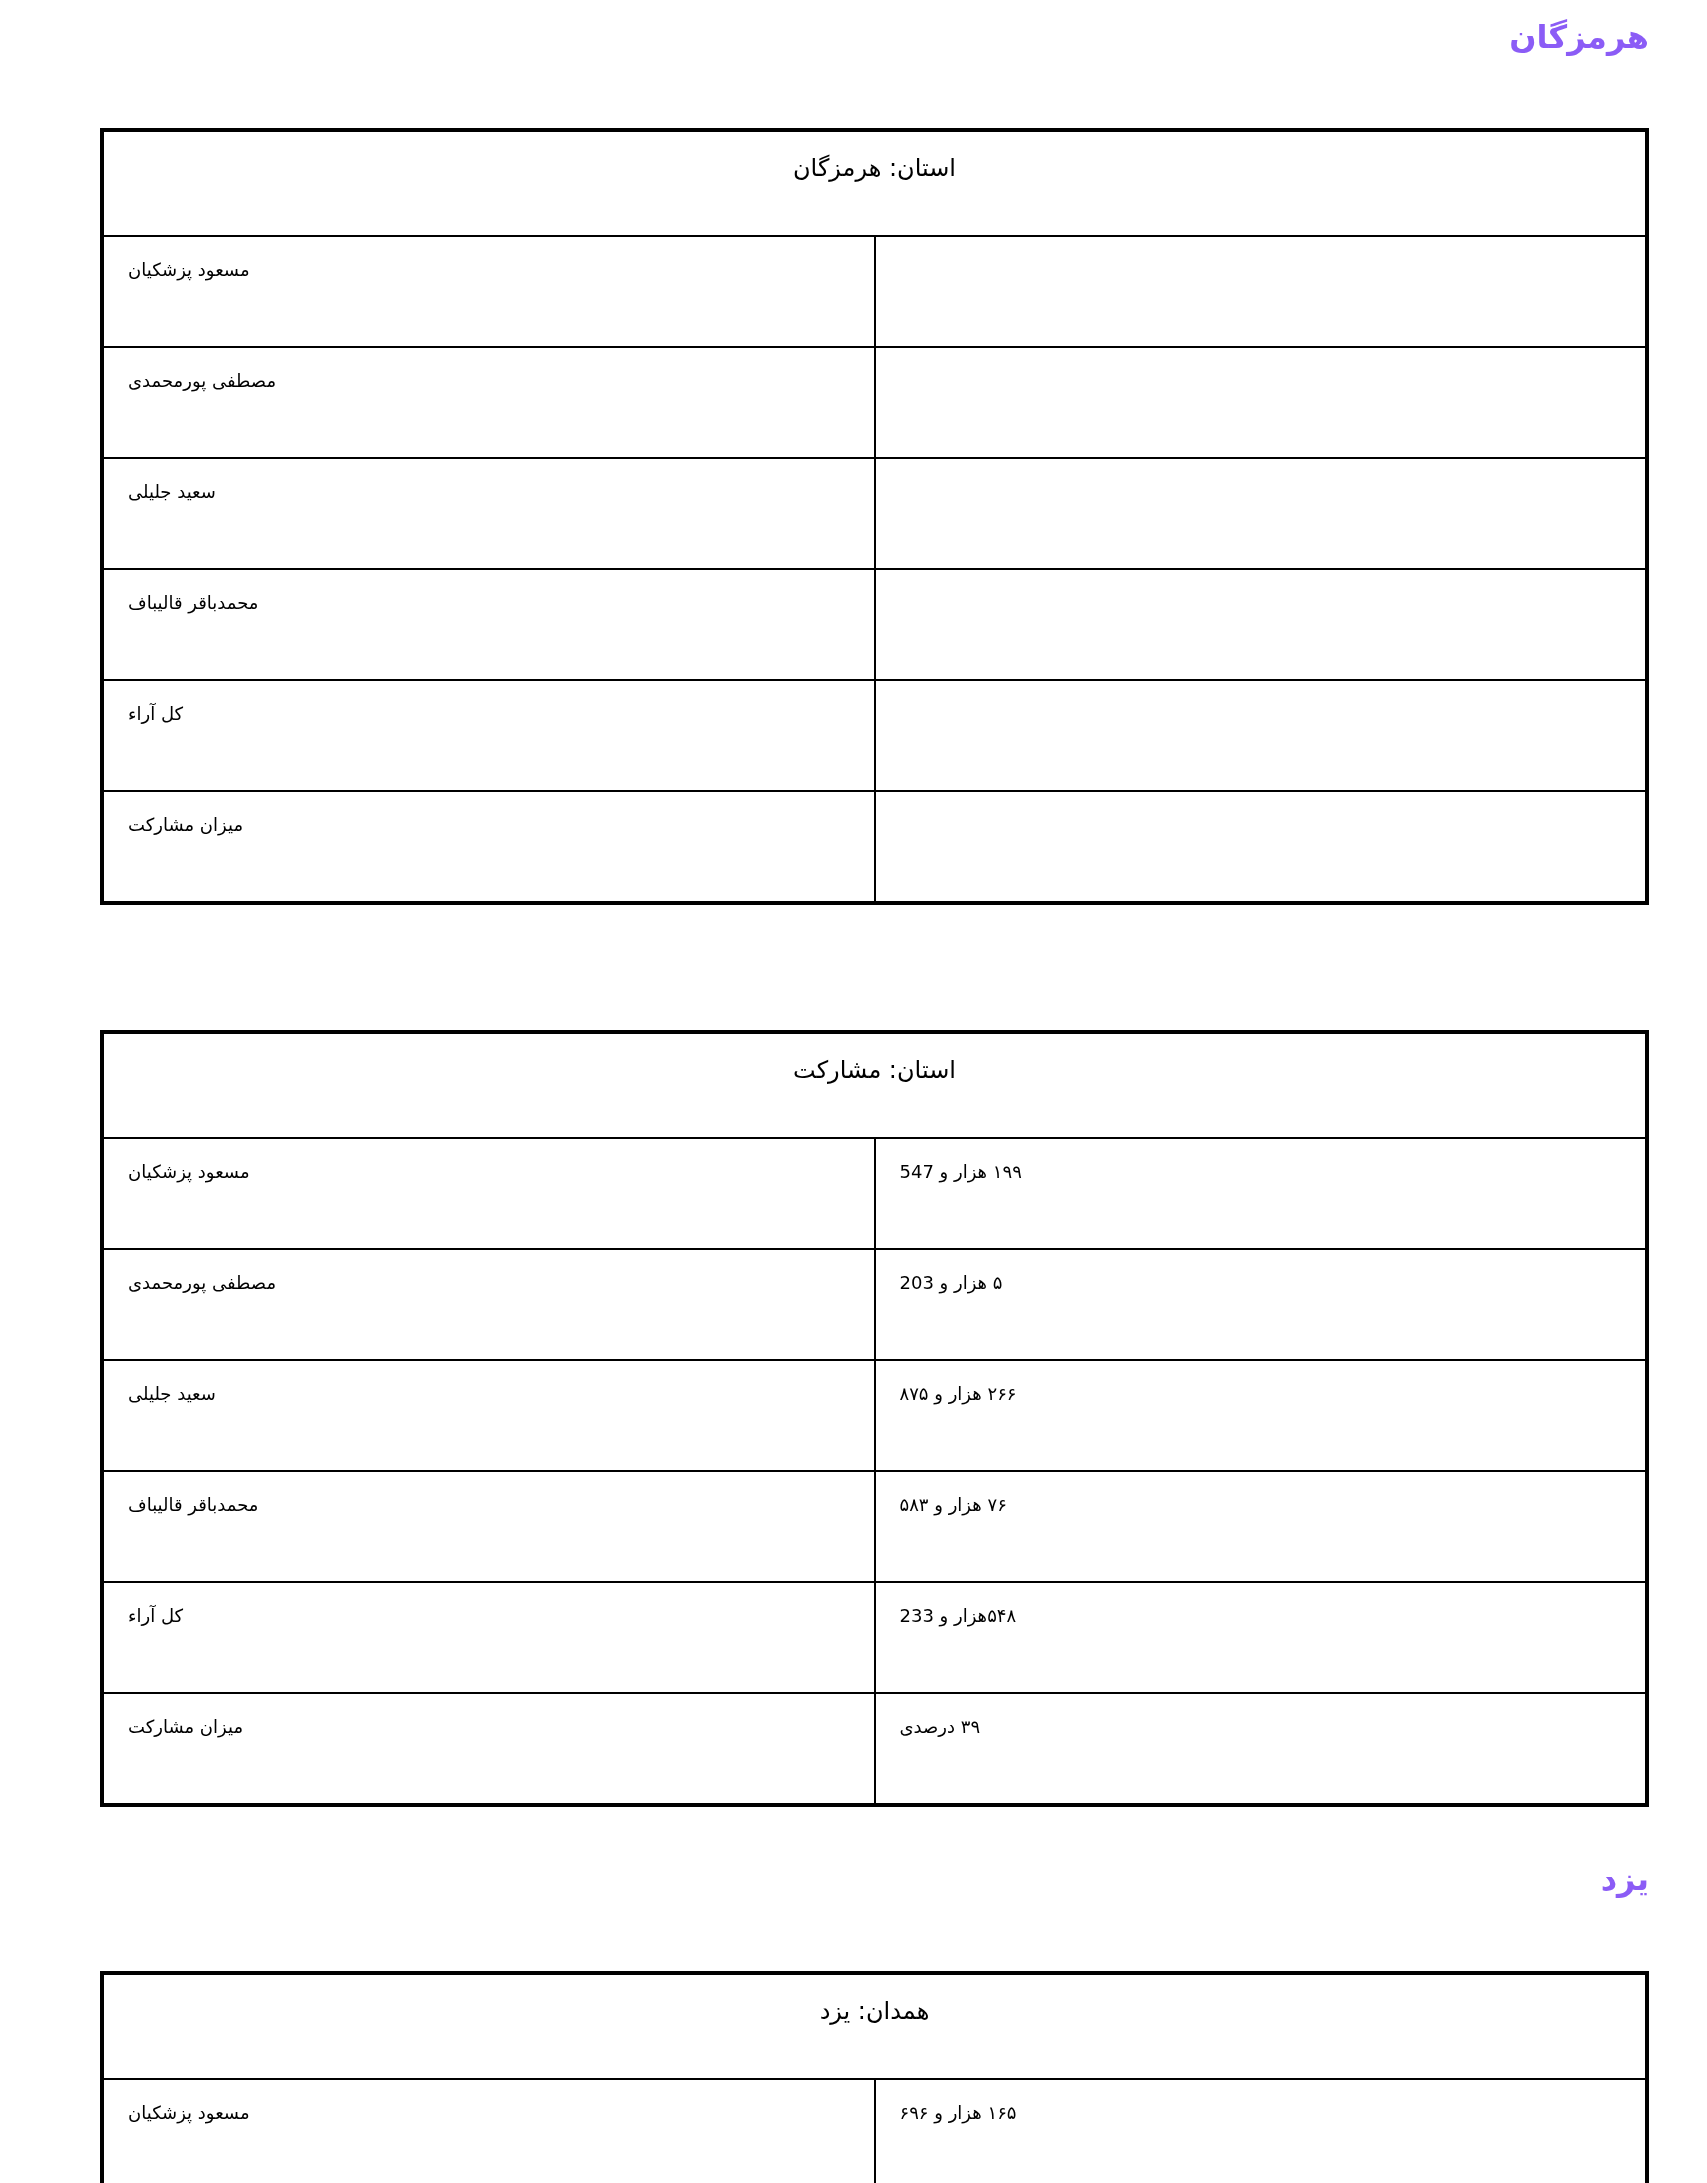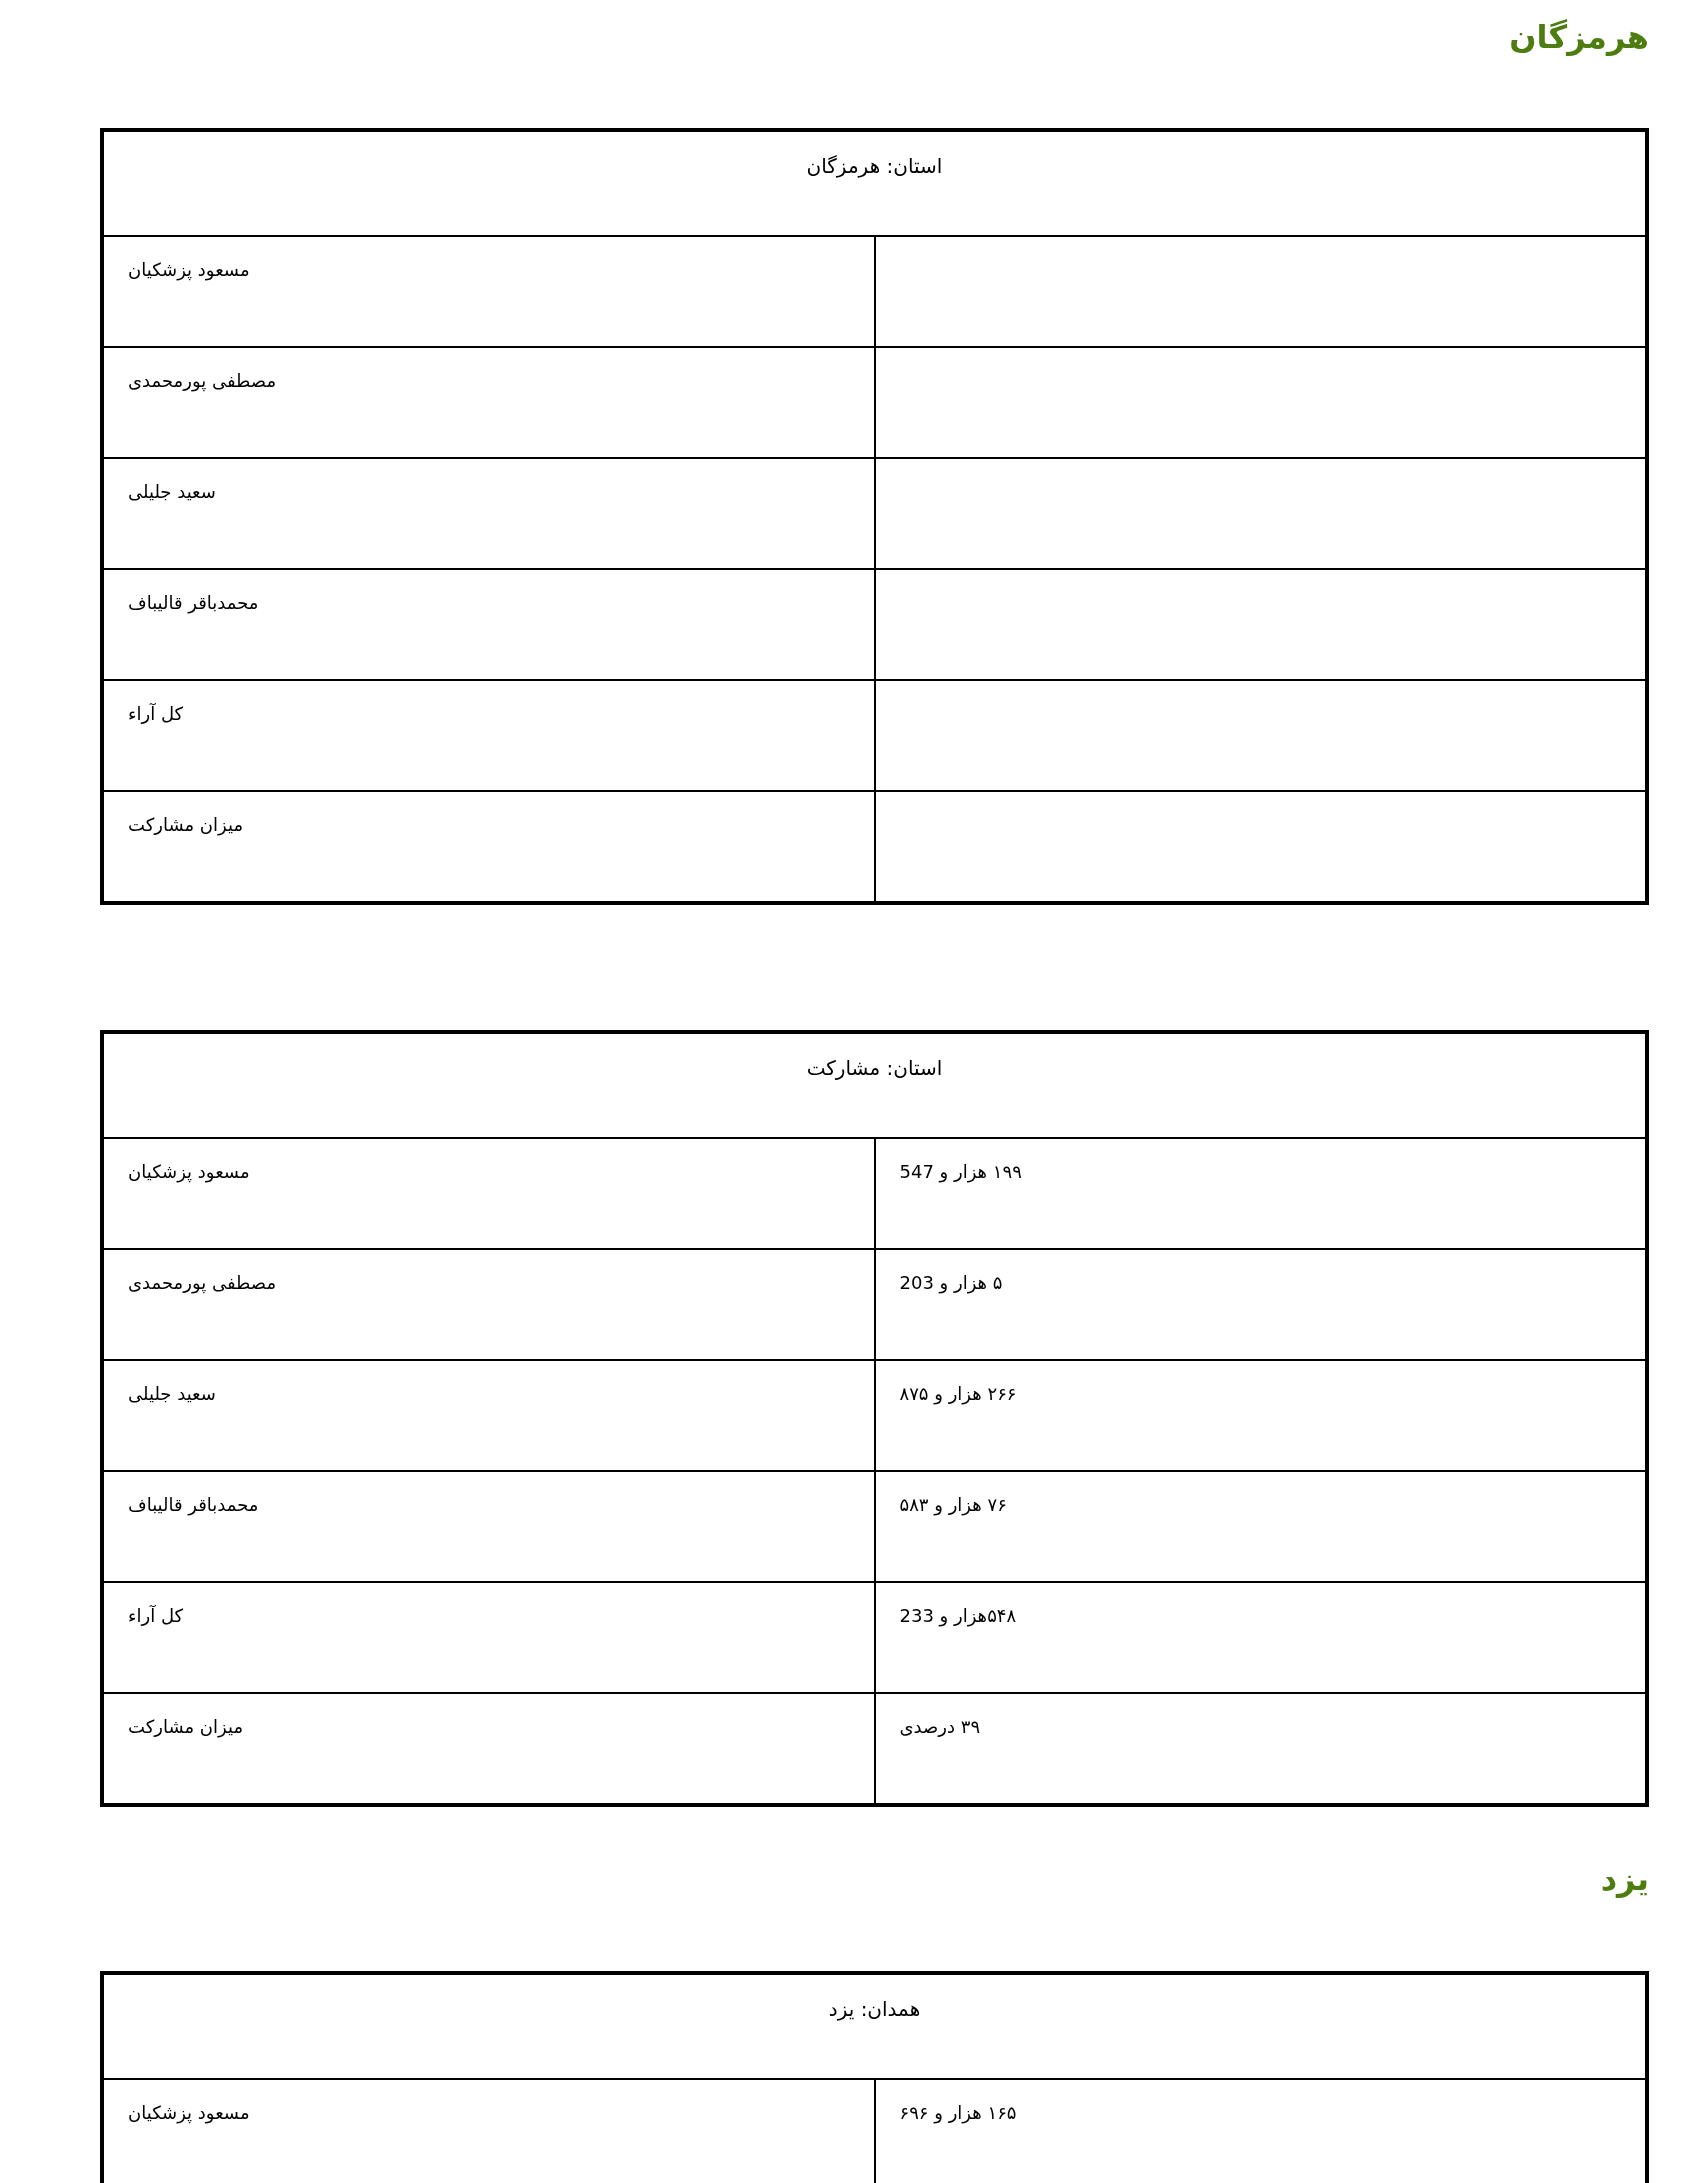--- a/index.html
+++ b/index.html
@@ -23,21 +23,21 @@
     box-sizing: border-box;
     padding: 0;
   }
 
   
   .section-heading {
     font-size: 32px;
     font-weight: bold;
     text-align: right;
     line-height: 1.2;
-    color: #4d7c0f;
+    color: #8b5cf6;
     padding-right: 58px;
     box-sizing: border-box;
     width: 100%;
     white-space: nowrap;
   }
 
   
   .table-wrap {
     width: 1549px;
     margin-right: 58px;
@@ -56,21 +56,21 @@
     border: 2.1px solid #000000;
     padding: 0;
     vertical-align: top;
     background: #ffffff;
   }
 
   .cap-cell {
     height: 103px;
   }
   .cap-text {
-    font-size: 20px;
+    font-size: 24px;
     line-height: 1.0;
     text-align: center;
     padding-top: 24px;
     font-weight: normal;
     white-space: nowrap;
   }
 
   .row-cell {
     height: 109px;
     width: 775px;

